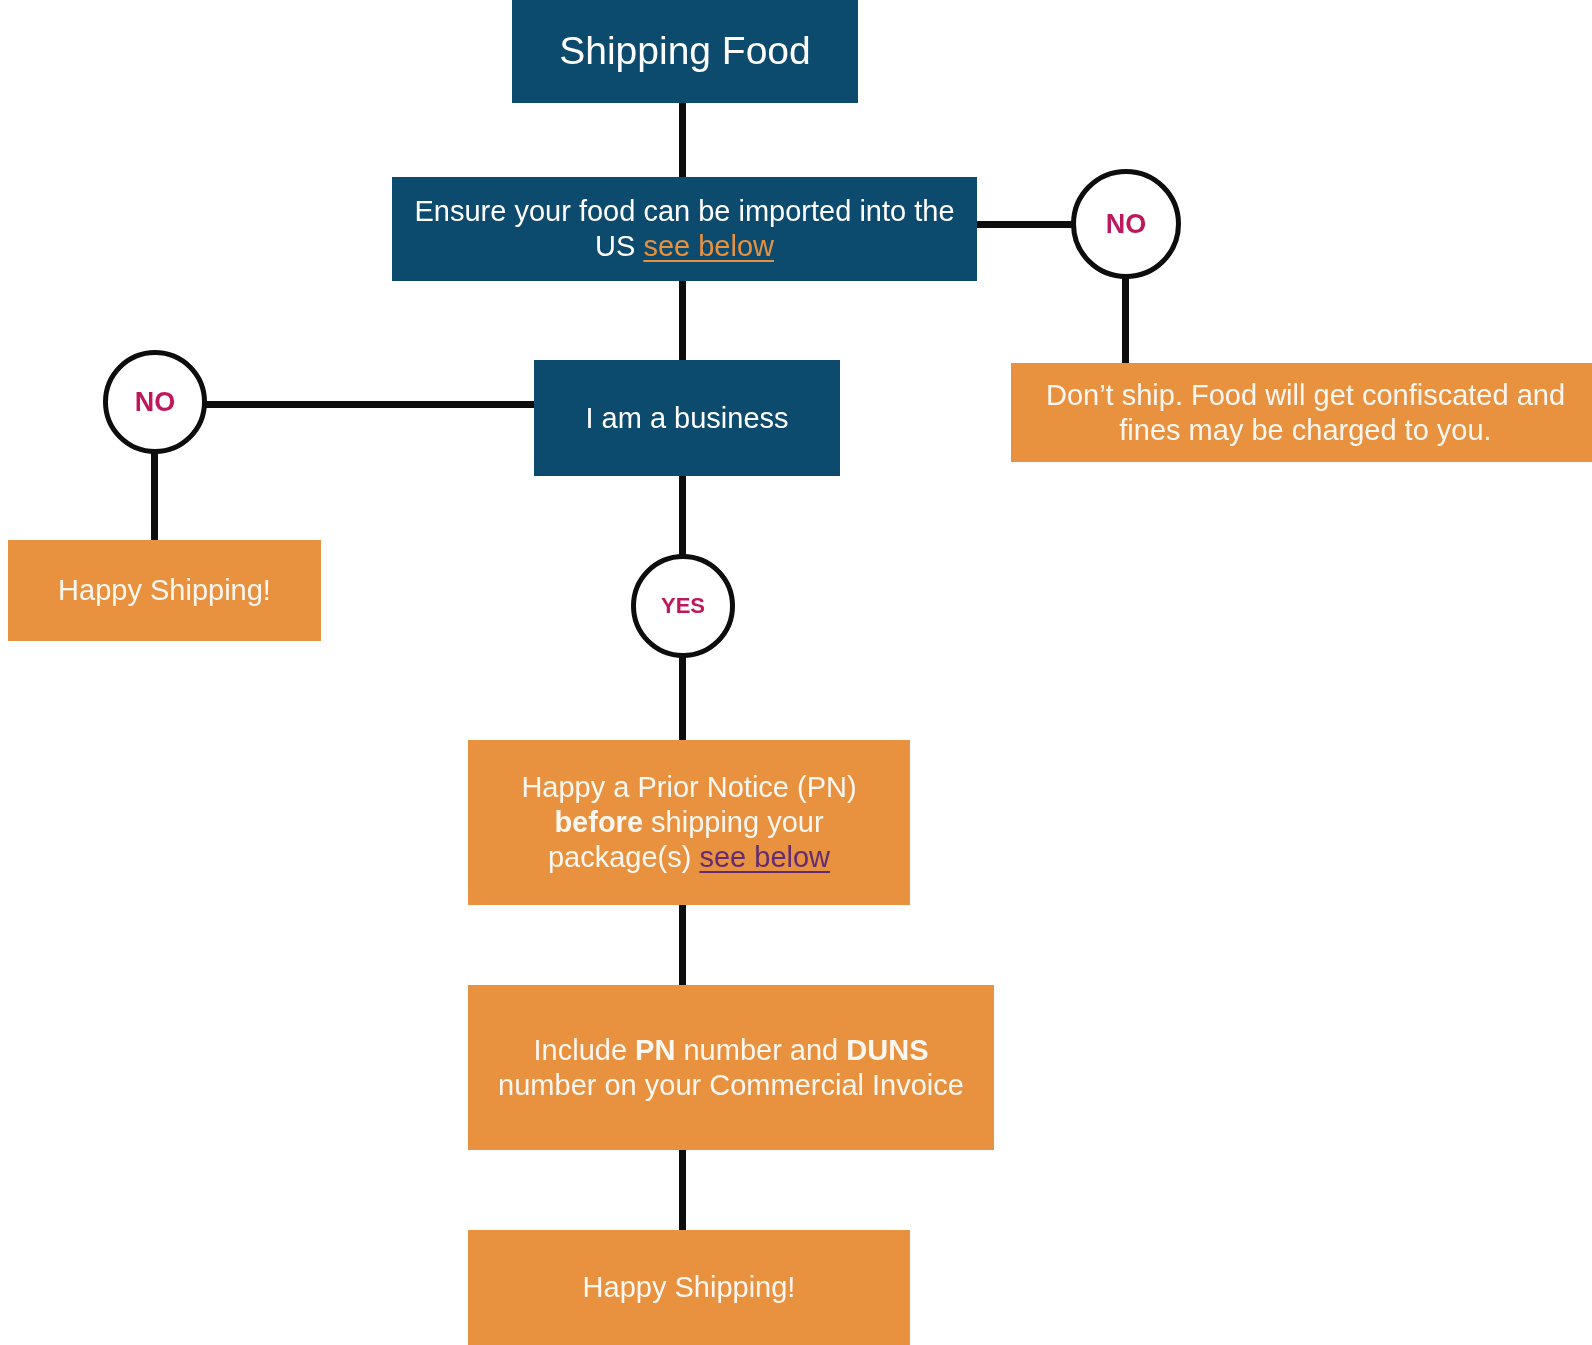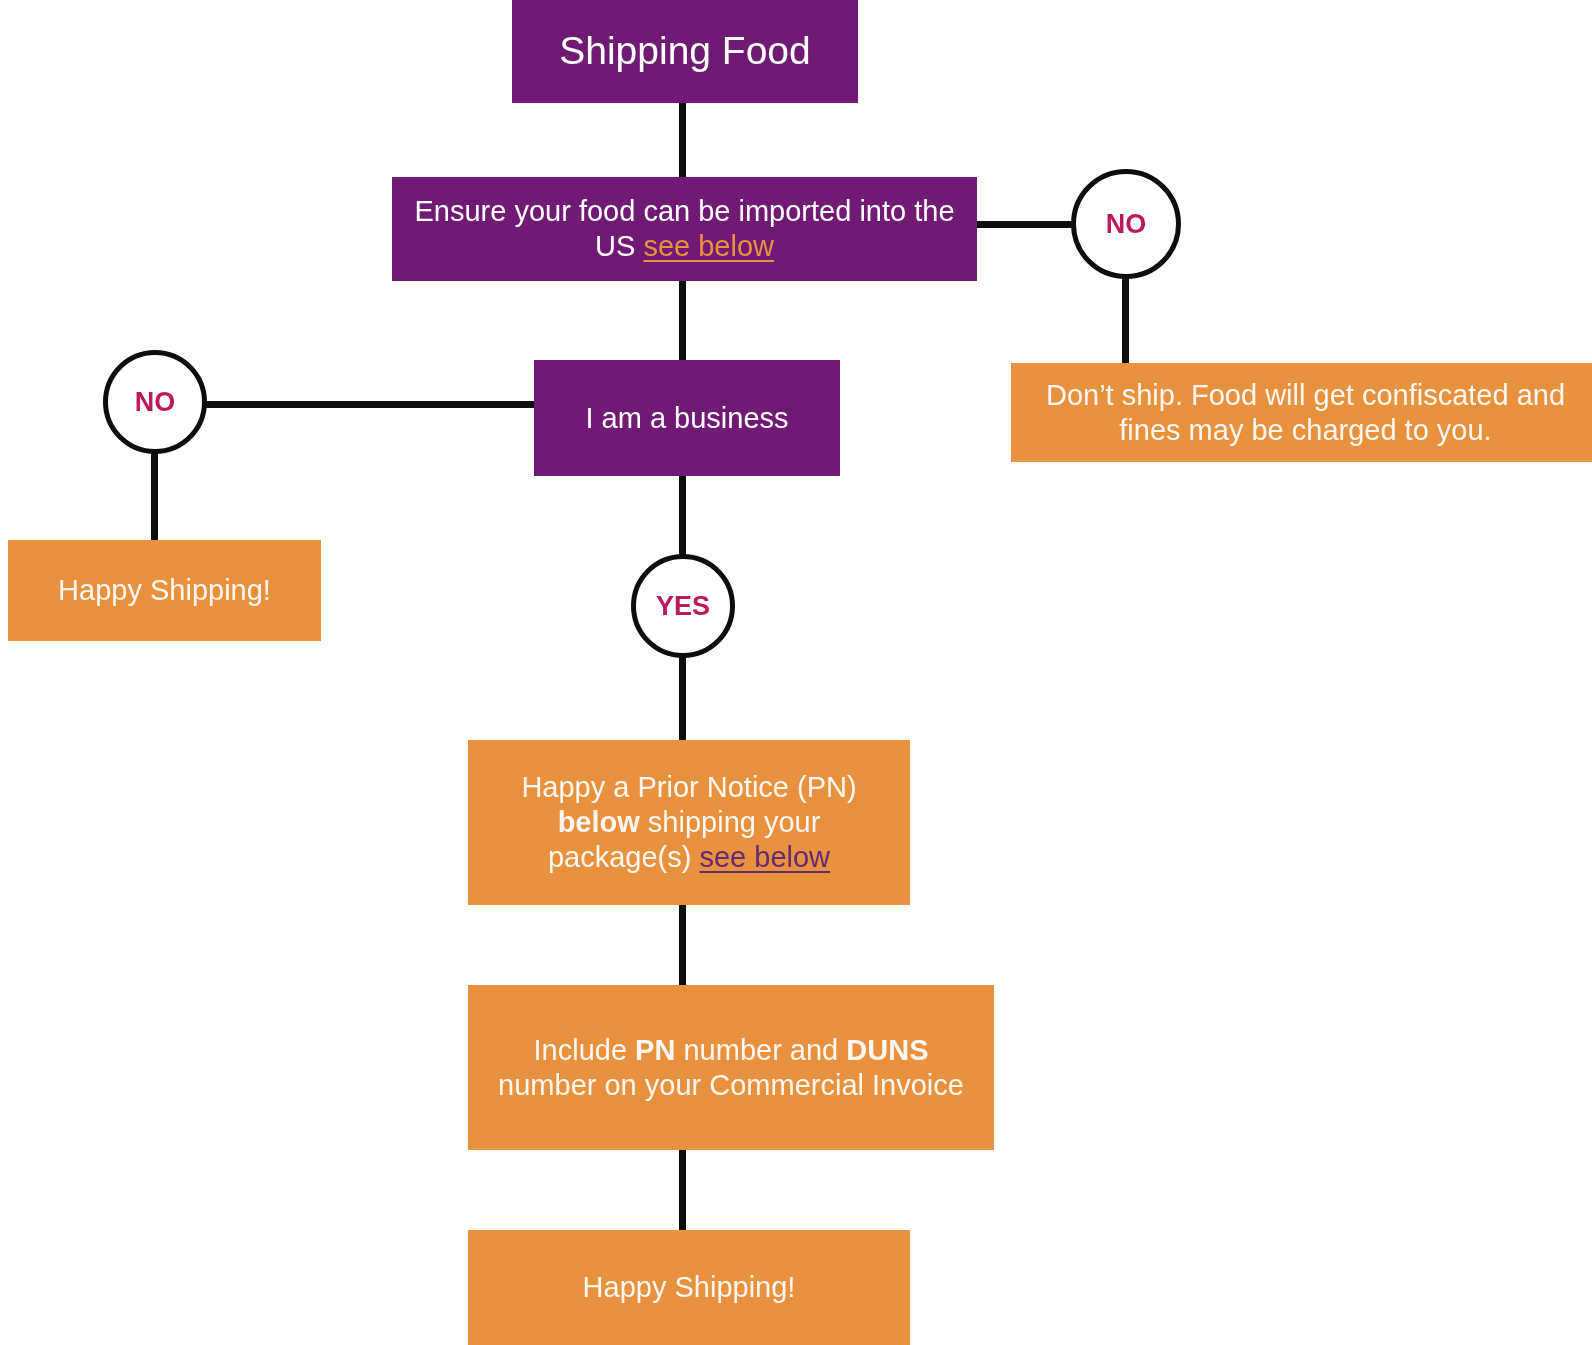--- a/index.html
+++ b/index.html
@@ -27,21 +27,21 @@
     z-index: 3;
   }
   .node .node-text {
     display: block;
     width: 100%;
     line-height: 1.20;
     padding: 0 14px;
     box-sizing: border-box;
   }
   .box-purple {
-    background: #701a75;
+    background: #0c4a6e;
     color: #ffffff;
   }
   .box-orange {
     background: #e8913f;
     color: #fdf7f1;
     margin-left: 8px;
   }
   .circle {
     background: #ffffff;
     border: 5px solid #0d0d0d;
@@ -76,21 +76,21 @@
   #n-ensure      { left: 392px; top: 177px;  width: 585px; height: 104px; font-size: 29px; justify-content: center; }
   #n-business    { left: 534px; top: 360px;  width: 306px; height: 116px; font-size: 29px; }
   #n-dontship    { left: 1003px; top: 363px; width: 589px; height: 99px;  font-size: 29px; }
   #n-happy-left  { left: 0px;   top: 540px;  width: 313px; height: 101px; font-size: 29px; }
   #n-prior       { left: 460px; top: 740px;  width: 442px; height: 165px; font-size: 29px; }
   #n-include     { left: 460px; top: 985px;  width: 526px; height: 165px; font-size: 29px; }
   #n-happy-bot   { left: 460px; top: 1230px; width: 442px; height: 115px; font-size: 29px; }
 
   #c-no-right    { left: 1071px; top: 169px; width: 110px; height: 110px; font-size: 27px; }
   #c-no-left     { left: 103px;  top: 350px; width: 104px; height: 104px; font-size: 27px; }
-  #c-yes         { left: 631px;  top: 554px; width: 104px; height: 104px; font-size: 27px; }
+  #c-yes         { left: 631px;  top: 554px; width: 104px; height: 104px; font-size: 22px; }
 
   
   #l-title-ensure   { left: 679px;  top: 103px; height: 78px; }
   #l-ensure-bus     { left: 679px;  top: 278px; height: 86px; }
   #l-ensure-no      { left: 975px;  top: 221px; width: 100px; }
   #l-nor-down       { left: 1122px; top: 275px; height: 92px; }
   #l-nol-bus        { left: 204px;  top: 401px; width: 334px; }
   #l-nol-down       { left: 151px;  top: 450px; height: 94px; }
   #l-bus-yes        { left: 679px;  top: 456px; height: 102px; }
   #l-yes-prior      { left: 679px;  top: 654px; height: 90px; }
@@ -139,21 +139,21 @@
 
   <div class="node box-orange" id="n-happy-left">
     <span class="node-text">Happy Shipping!</span>
   </div>
 
   <div class="node circle" id="c-yes">
     <span>YES</span>
   </div>
 
   <div class="node box-orange" id="n-prior">
-    <span class="node-text"><span>Happy a Prior Notice (PN) </span><span class="strong">below</span><span> shipping your package(s) </span><a class="lnk-purple" href="#">see below</a></span>
+    <span class="node-text"><span>Happy a Prior Notice (PN) </span><span class="strong">before</span><span> shipping your package(s) </span><a class="lnk-purple" href="#">see below</a></span>
   </div>
 
   <div class="node box-orange" id="n-include">
     <span class="node-text"><span>Include </span><span class="strong">PN</span><span> number and </span><span class="strong">DUNS</span><span> number on your Commercial Invoice</span></span>
   </div>
 
   <div class="node box-orange" id="n-happy-bot">
     <span class="node-text">Happy Shipping!</span>
   </div>
 

